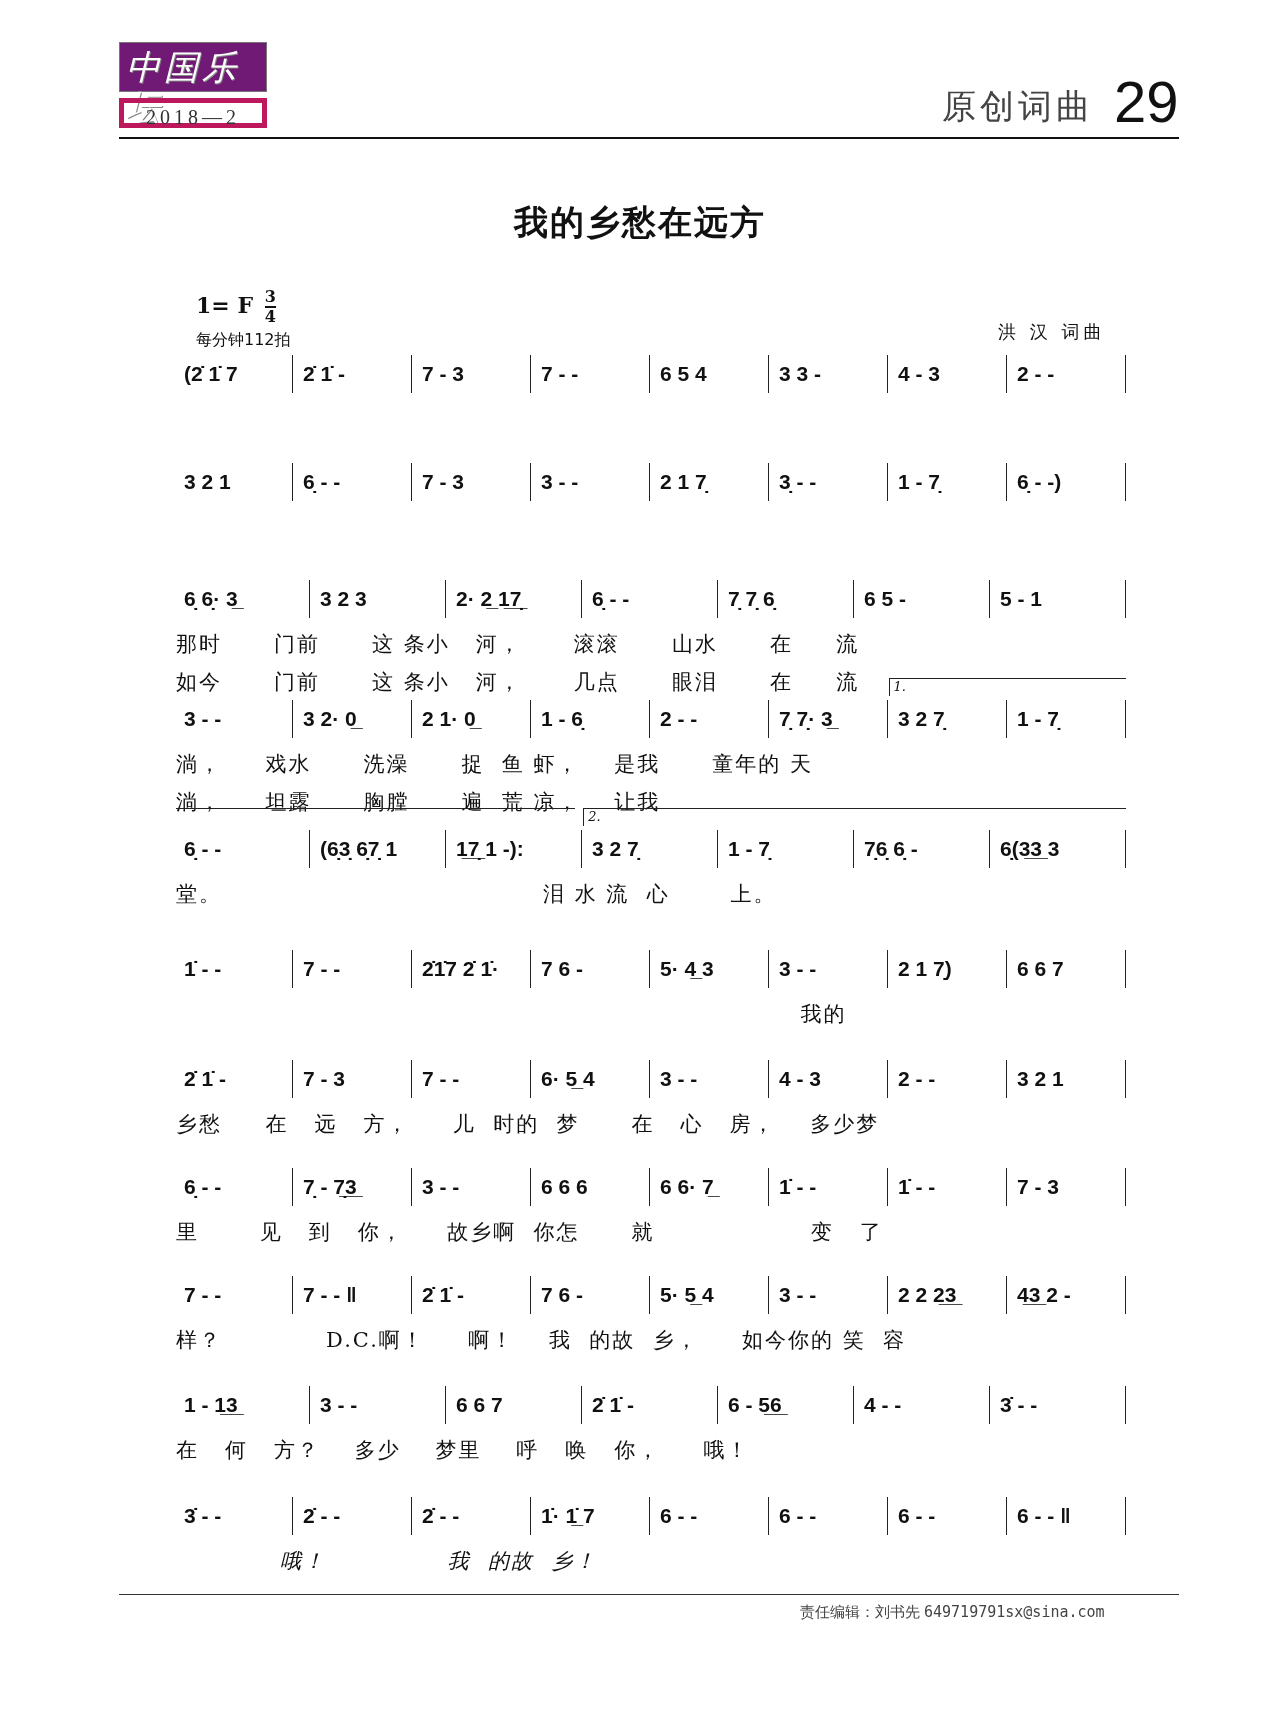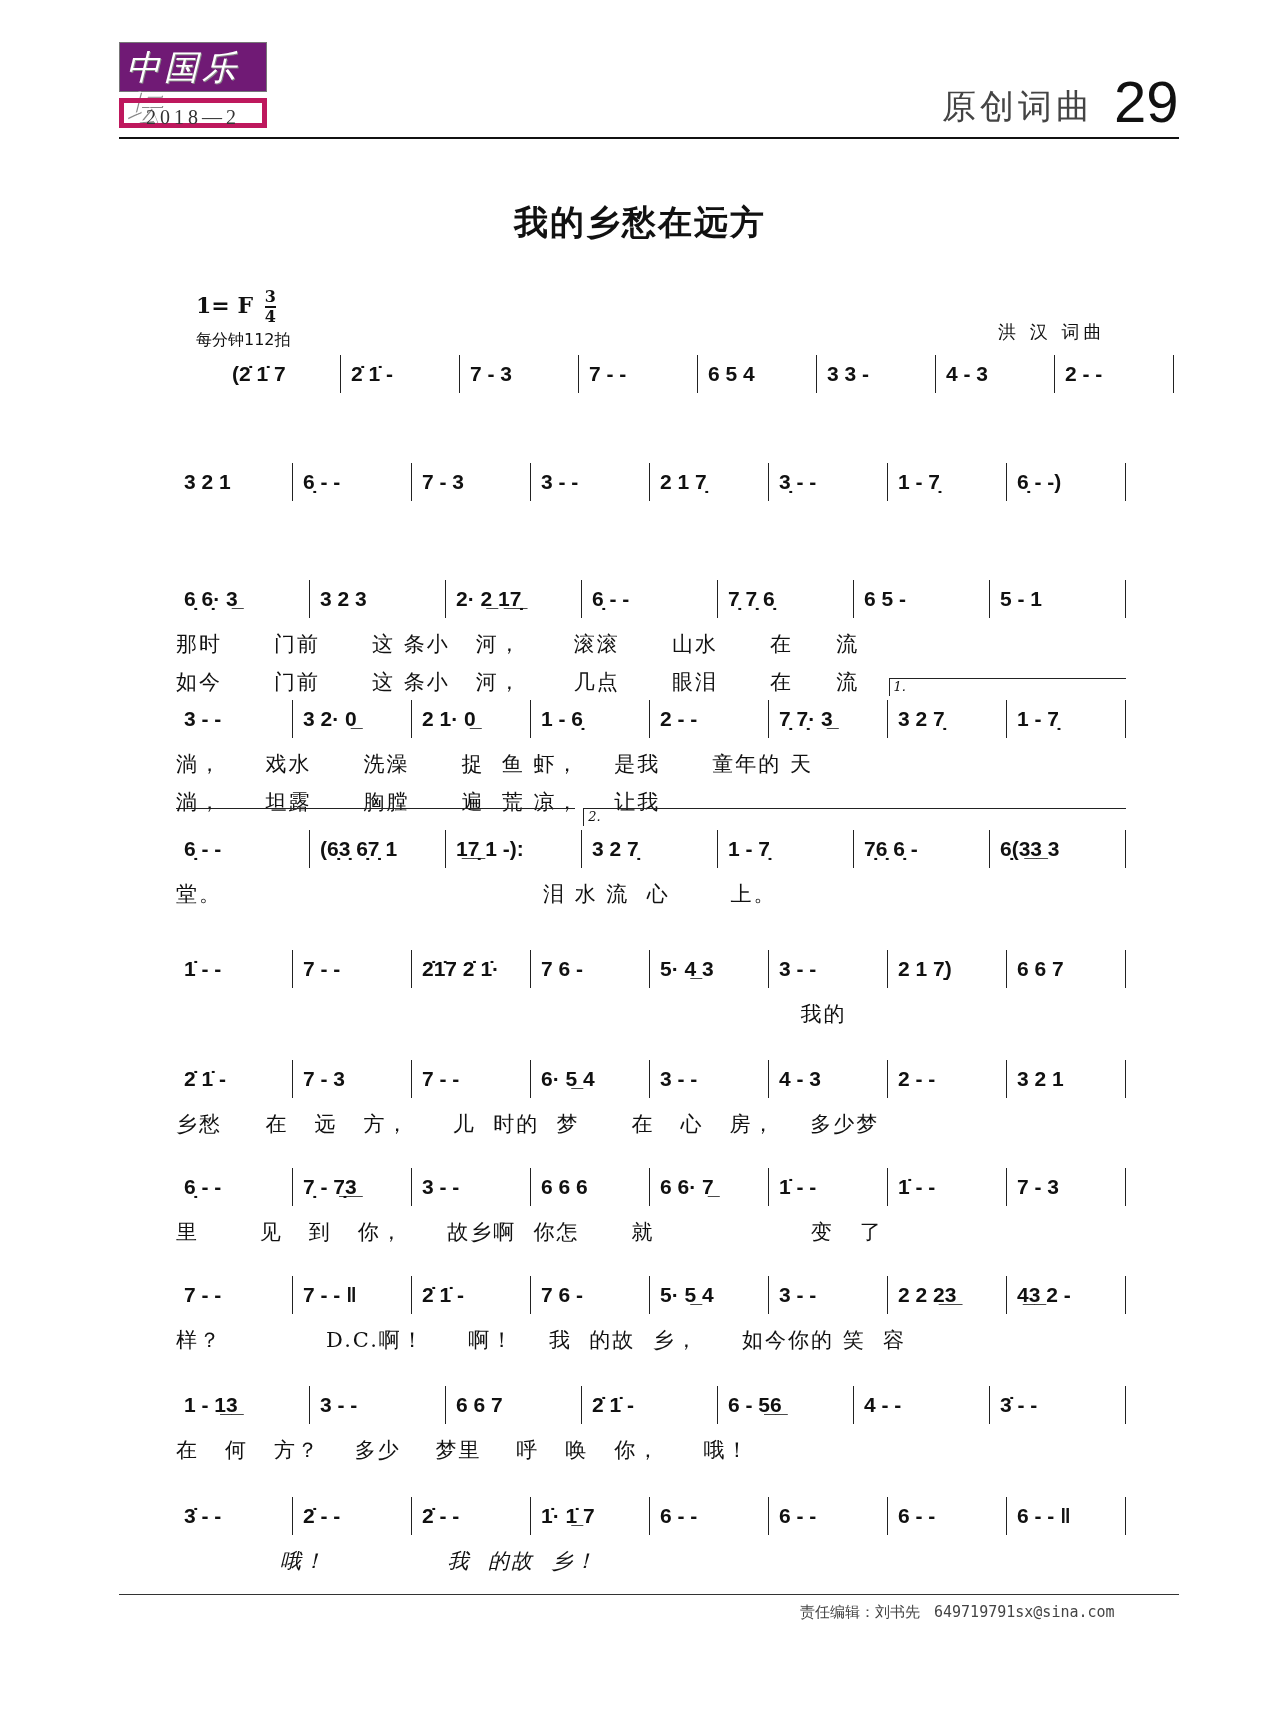--- a/index.html
+++ b/index.html
@@ -18,21 +18,21 @@
   .tempo{position:absolute;left:196px;top:330px;font-size:16px;}
   .credits{position:absolute;left:998px;top:320px;font-family:"DejaVu Serif",serif;font-size:18px;letter-spacing:4px;text-align:center;}
   .bars{position:absolute;left:176px;width:950px;display:flex;}
   .measure{flex:1;border-right:1px solid #222;height:38px;display:flex;align-items:center;padding-left:10px;box-sizing:border-box;font-family:"Liberation Sans",sans-serif;font-weight:bold;font-size:21px;white-space:pre;}
   .measure.first{padding-left:8px;}
   .lyric-row{position:absolute;left:176px;width:950px;font-family:"DejaVu Serif",serif;font-size:21px;white-space:pre;letter-spacing:2px;}
   .volta{position:absolute;border-top:1px solid #222;border-left:1px solid #222;height:18px;font-family:"DejaVu Serif",serif;font-style:italic;font-size:13px;padding-left:4px;box-sizing:border-box;}
   .volta-line{position:absolute;height:1px;background:#222;}
   .footer-rule{position:absolute;left:119px;top:1594px;width:1060px;height:1px;background:#333;}
   .footer{position:absolute;left:800px;top:1603px;font-family:"DejaVu Serif",serif;font-size:15px;color:#444;}
-  .footer .email{font-family:"DejaVu Sans Mono",monospace;margin-left:14px;}
+  .footer .email{font-family:"DejaVu Sans Mono",monospace;margin-left:4px;}
 </style>
 </head>
 <body>
 
 <div class="logo-box">
   <span class="logo-text">中国乐坛</span>
 </div>
 <div class="issue-box">2018—2</div>
 <div class="section-title">原创词曲</div>
 <div class="page-number">29</div>
@@ -43,21 +43,21 @@
   <span>1= F</span>
   <span class="frac">
     <span class="num">3</span>
     <span>4</span>
   </span>
 </div>
 <div class="tempo">每分钟112拍</div>
 <div class="credits">洪  汉 词曲</div>
 
 <div id="score">
-    <div class="bars" style="top: 355px; border-left: none; margin-left: 48px;">
+    <div class="bars" style="top: 355px; border-left: none;">
       <div class="measure first">(2̇ 1̇ 7</div>
       <div class="measure">2̇ 1̇ -</div>
       <div class="measure">7 - 3</div>
       <div class="measure">7 - -</div>
       <div class="measure">6 5 4</div>
       <div class="measure">3 3 -</div>
       <div class="measure">4 - 3</div>
       <div class="measure">2 - -</div>
     </div>
     <div class="bars" style="top: 463px; border-left: none;">

